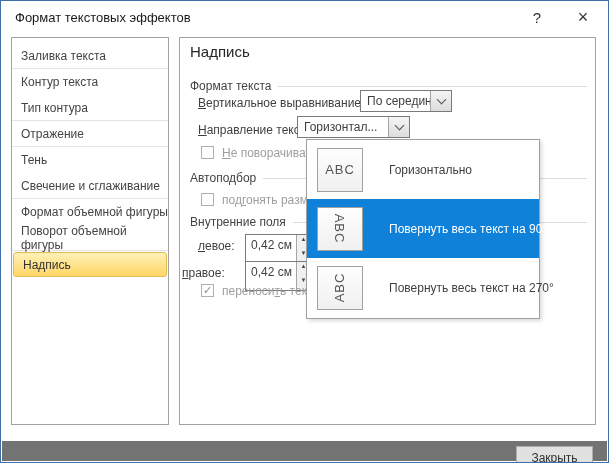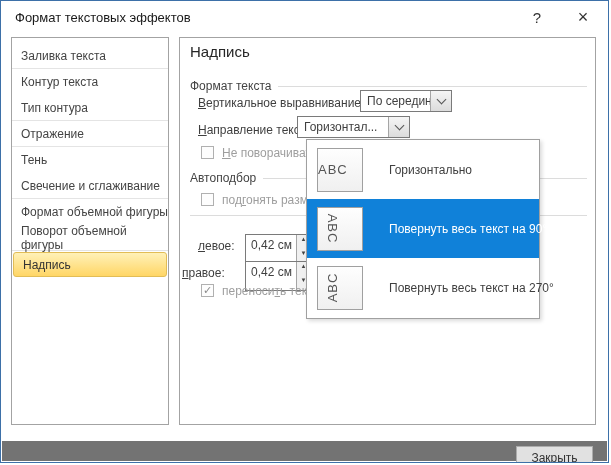--- a/index.html
+++ b/index.html
@@ -38,21 +38,21 @@
   .spin .val { flex:1; padding:3px 0 0 5px; white-space:nowrap; }
   .spin .arrows { width:14px; border-left:1px solid #a5a5a5; background:#f0f0f0; display:flex; flex-direction:column; }
   .spin .arrows span { flex:1; font-size:6px; line-height:9px; text-align:center; color:#444; }
 
   .cb { position:absolute; width:13px; height:13px; border:1px solid #b0b0b0; background:#fdfdfd; font-size:11px; line-height:11px; text-align:center; color:#8a8a8a; }
 
   
   .popup { position:absolute; left:305px; top:138px; width:234px; height:180px; background:#fff; border:1px solid #a0a0a0; z-index:10; box-shadow:2px 2px 4px rgba(0,0,0,.15); }
   .menu-item { height:59px; display:flex; align-items:center; padding-left:10px; gap:26px; color:#3f3f3f; cursor:default; }
   .menu-item.selected { background:#1081d9; color:#fff; }
-  .icon-box { width:46px; height:44px; border:1px solid #a0a0a0; background:linear-gradient(#fefefe,#f0f0f0); display:flex; align-items:center; font-size:13px; letter-spacing:1px; color:#555; flex:0 0 auto; }
+  .icon-box { width:46px; height:44px; border:1px solid #a0a0a0; background:linear-gradient(#fefefe,#f0f0f0); display:flex; align-items:center; justify-content:center; font-size:13px; letter-spacing:1px; color:#555; flex:0 0 auto; }
   .rot90 { transform:rotate(90deg); }
   .rot270 { transform:rotate(-90deg); }
   .menu-label { white-space:nowrap; }
 
   
   .footer { position:absolute; left:1px; right:1px; bottom:1px; height:20px; background:#737373; }
   .close-action { position:absolute; right:14px; top:5px; width:77px; height:24px; background:#e1e1e1; border:1px solid #acacac; font-family:"Liberation Sans", sans-serif; font-size:12px; color:#333; }
 </style>
 </head>
 <body>
@@ -114,20 +114,21 @@
       <span>Автоподбор</span>
       <span class="line"></span>
     </div>
 
     <span class="cb" style="left:21px; top:155px;"></span>
     <div class="lbl dim" style="left:42px; top:155px;">
       <span>под</span><span class="akey">г</span><span>онять размер ф</span>
     </div>
 
     <div class="sec" style="top:177px;">
+      <span>Внутренние поля</span>
       <span class="line"></span>
     </div>
 
     <div class="lbl" style="left:18px; top:201px;">
       <span class="akey">л</span><span>евое:</span>
     </div>
     <div class="spin" style="left:65px; top:196px;">
       <span class="val">0,42 см</span>
       <span class="arrows">
         <span>▲</span>

